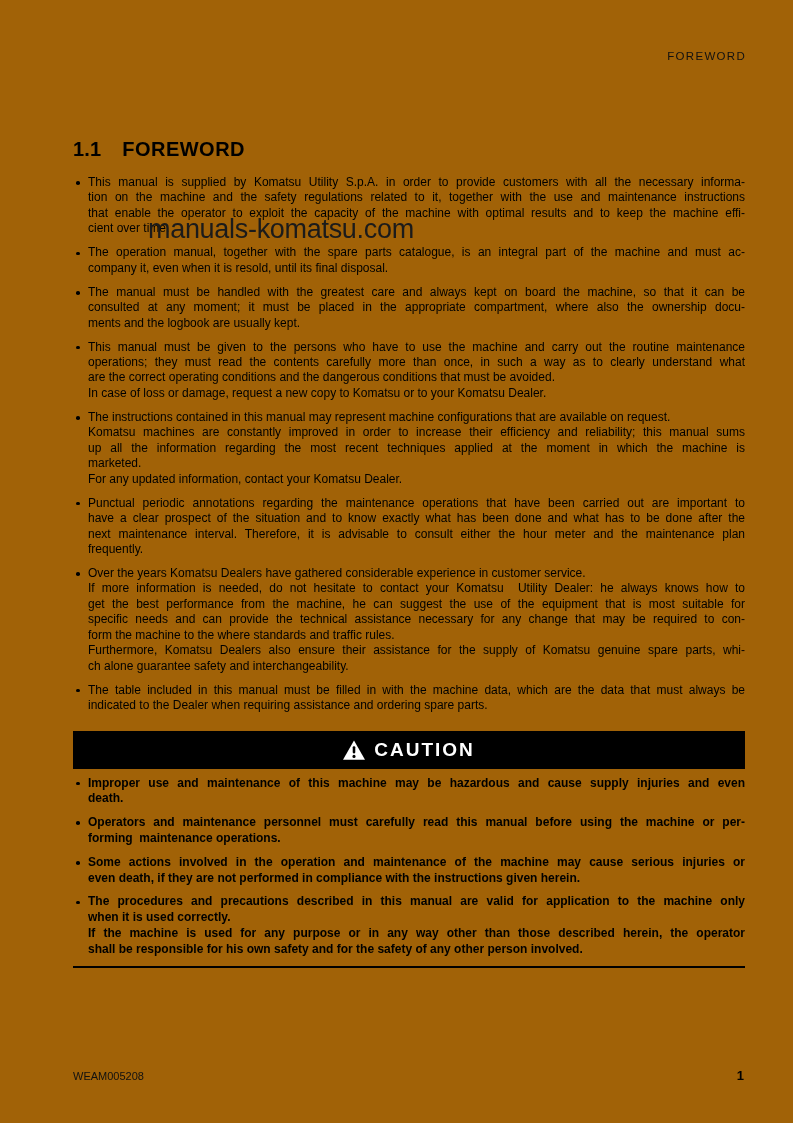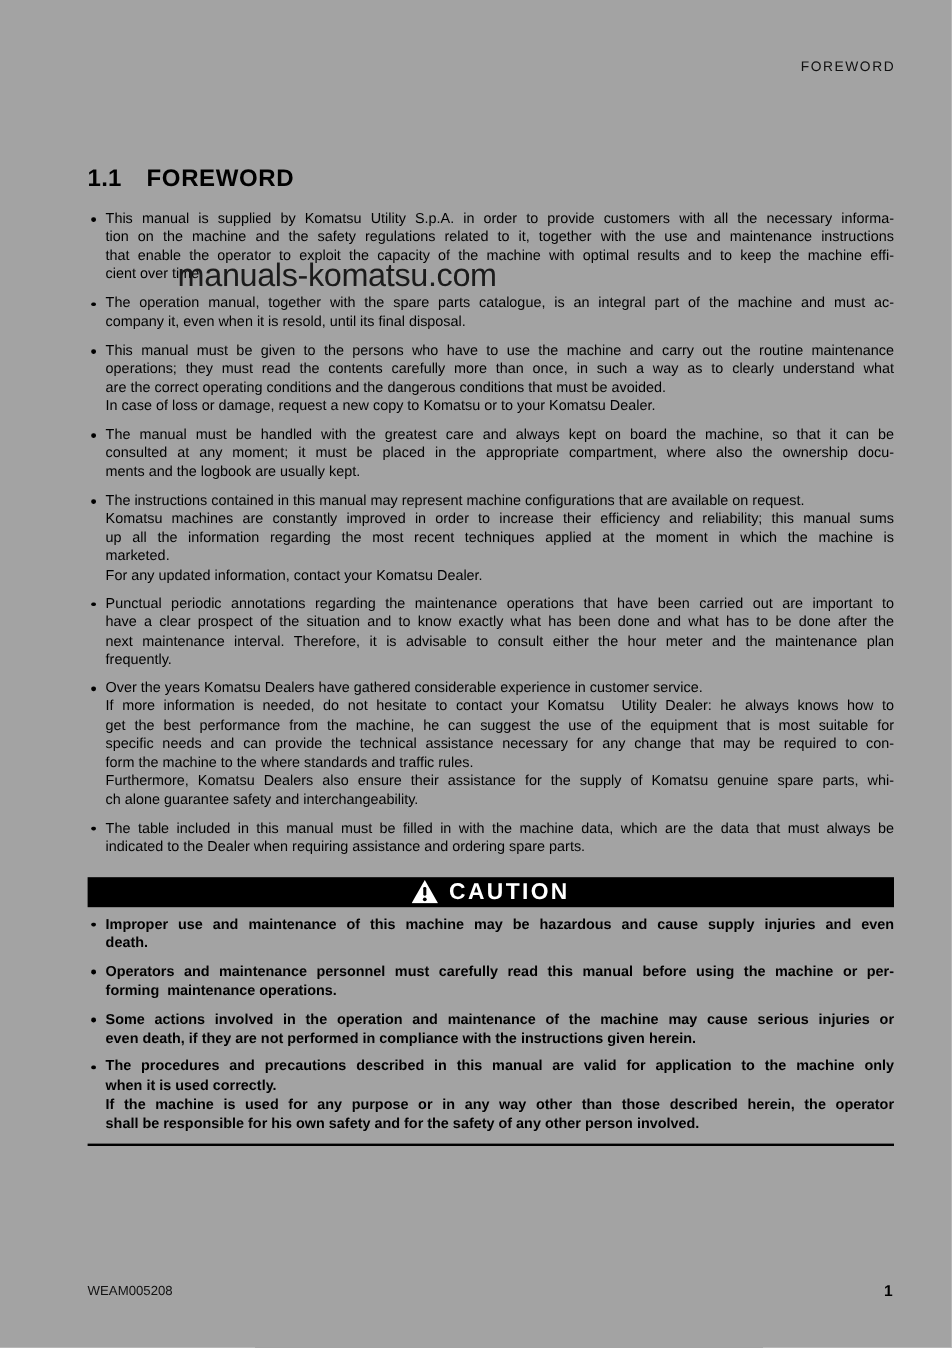--- a/index.html
+++ b/index.html
@@ -2,21 +2,21 @@
 <html><head>
 <meta charset="utf-8">
 <style>
   html,body{margin:0;padding:0;}
   body{
     width:793px;height:1123px;background:#ffffff;
     font-family:"Liberation Sans","DejaVu Sans",sans-serif;
     color:#000;
     -webkit-font-smoothing:antialiased;
   }
-  .page{position:relative;width:793px;height:1123px;background:#a3a3a3;overflow:hidden;}
+  .page{position:relative;width:793px;height:1123px;background:#a16207;overflow:hidden;}
 
   .running-header{
     position:absolute;top:50px;right:47px;
     font-size:11.5px;letter-spacing:1.3px;color:#111;
   }
 
   .watermark{
     position:absolute;left:148px;top:174px;
     font-size:27px;letter-spacing:-0.3px;color:#1b1b1b;
     z-index:5;white-space:nowrap;
@@ -34,21 +34,21 @@
   }
   ul.bullets li::before{
     content:"";position:absolute;left:3px;top:6.2px;
     width:3.6px;height:3.6px;border-radius:50%;background:#000;
   }
   ul.bullets.bold li{font-weight:bold;line-height:15.8px;margin-bottom:8px;}
   .ln{white-space:pre-wrap;}
   .ln.just{text-align:justify;text-align-last:justify;}
 
   .caution-banner{
-    margin-top:17px;height:25px;
+    margin-top:17px;height:38px;
     background:#000;color:#fff;
     display:flex;align-items:center;justify-content:center;
   }
   .caution-banner .warn-icon{display:inline-flex;margin-right:9px;}
   .caution-banner .caution-label{
     font-size:19px;font-weight:bold;letter-spacing:2px;line-height:1;
   }
   ul.bullets.bold{margin-top:7px;}
 
   .bottom-rule{border-bottom:2.6px solid #000;margin-top:4px;width:100%;}
@@ -77,29 +77,29 @@
           <div class="ln just">This manual is supplied by Komatsu Utility S.p.A. in order to provide customers with all the necessary informa-</div>
           <div class="ln just">tion on the machine and the safety regulations related to it, together with the use and maintenance instructions</div>
           <div class="ln just">that enable the operator to exploit the capacity of the machine with optimal results and to keep the machine effi-</div>
           <div class="ln">cient over time.</div>
         </li>
         <li>
           <div class="ln just">The operation manual, together with the spare parts catalogue, is an integral part of the machine and must ac-</div>
           <div class="ln">company it, even when it is resold, until its final disposal.</div>
         </li>
         <li>
+          <div class="ln just">The manual must be handled with the greatest care and always kept on board the machine, so that it can be</div>
+          <div class="ln just">consulted at any moment; it must be placed in the appropriate compartment, where also the ownership docu-</div>
+          <div class="ln">ments and the logbook are usually kept.</div>
+        </li>
+        <li>
           <div class="ln just">This manual must be given to the persons who have to use the machine and carry out the routine maintenance</div>
           <div class="ln just">operations; they must read the contents carefully more than once, in such a way as to clearly understand what</div>
           <div class="ln">are the correct operating conditions and the dangerous conditions that must be avoided.</div>
           <div class="ln">In case of loss or damage, request a new copy to Komatsu or to your Komatsu Dealer.</div>
-        </li>
-        <li>
-          <div class="ln just">The manual must be handled with the greatest care and always kept on board the machine, so that it can be</div>
-          <div class="ln just">consulted at any moment; it must be placed in the appropriate compartment, where also the ownership docu-</div>
-          <div class="ln">ments and the logbook are usually kept.</div>
         </li>
         <li>
           <div class="ln">The instructions contained in this manual may represent machine configurations that are available on request.</div>
           <div class="ln just">Komatsu machines are constantly improved in order to increase their efficiency and reliability; this manual sums</div>
           <div class="ln just">up all the information regarding the most recent techniques applied at the moment in which the machine is</div>
           <div class="ln">marketed.</div>
           <div class="ln">For any updated information, contact your Komatsu Dealer.</div>
         </li>
         <li>
           <div class="ln just">Punctual periodic annotations regarding the maintenance operations that have been carried out are important to</div>

